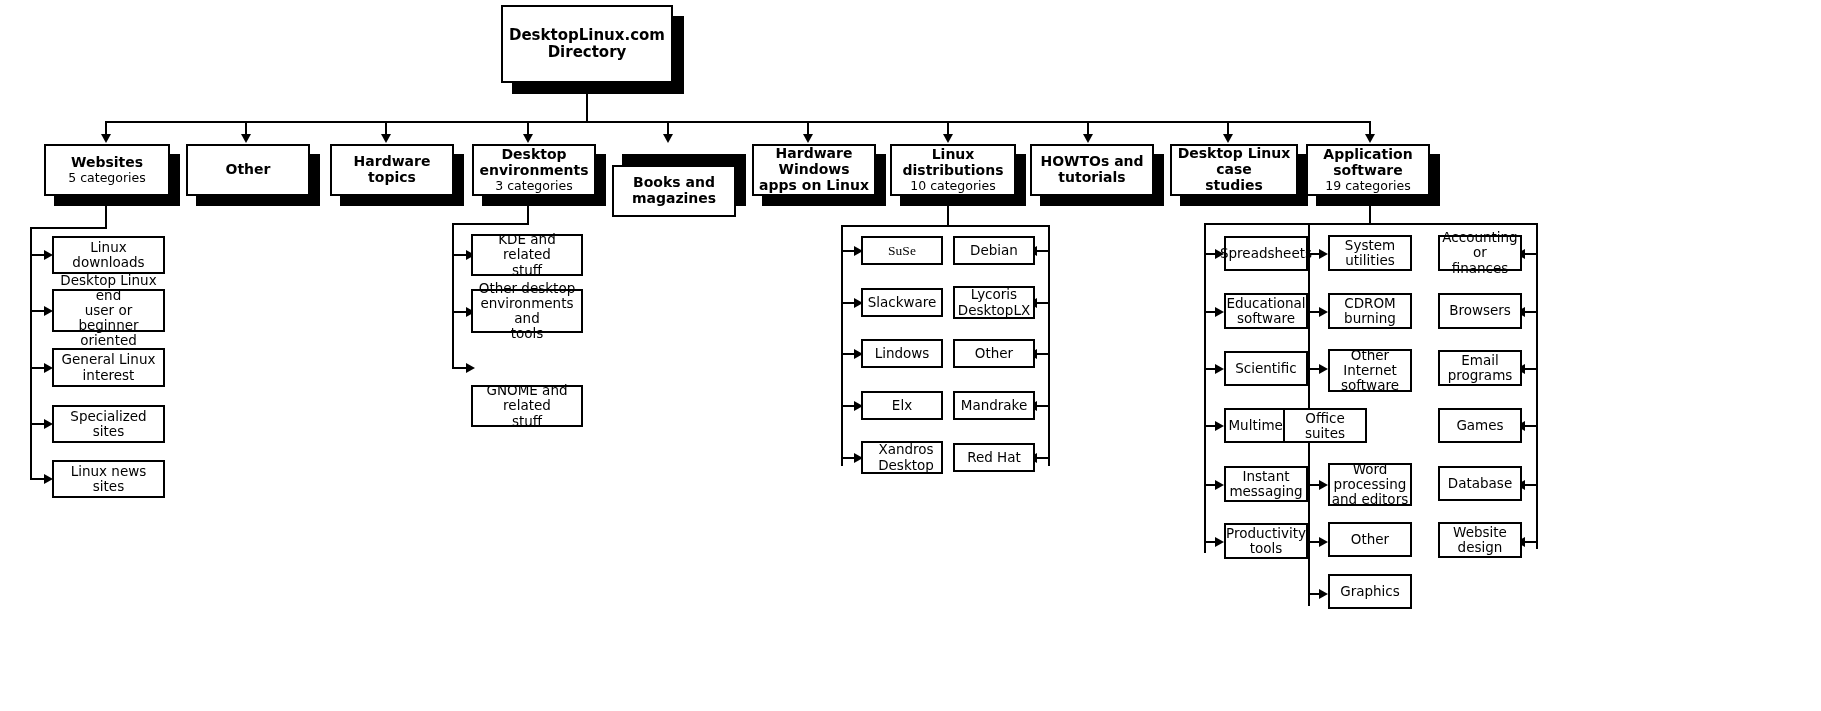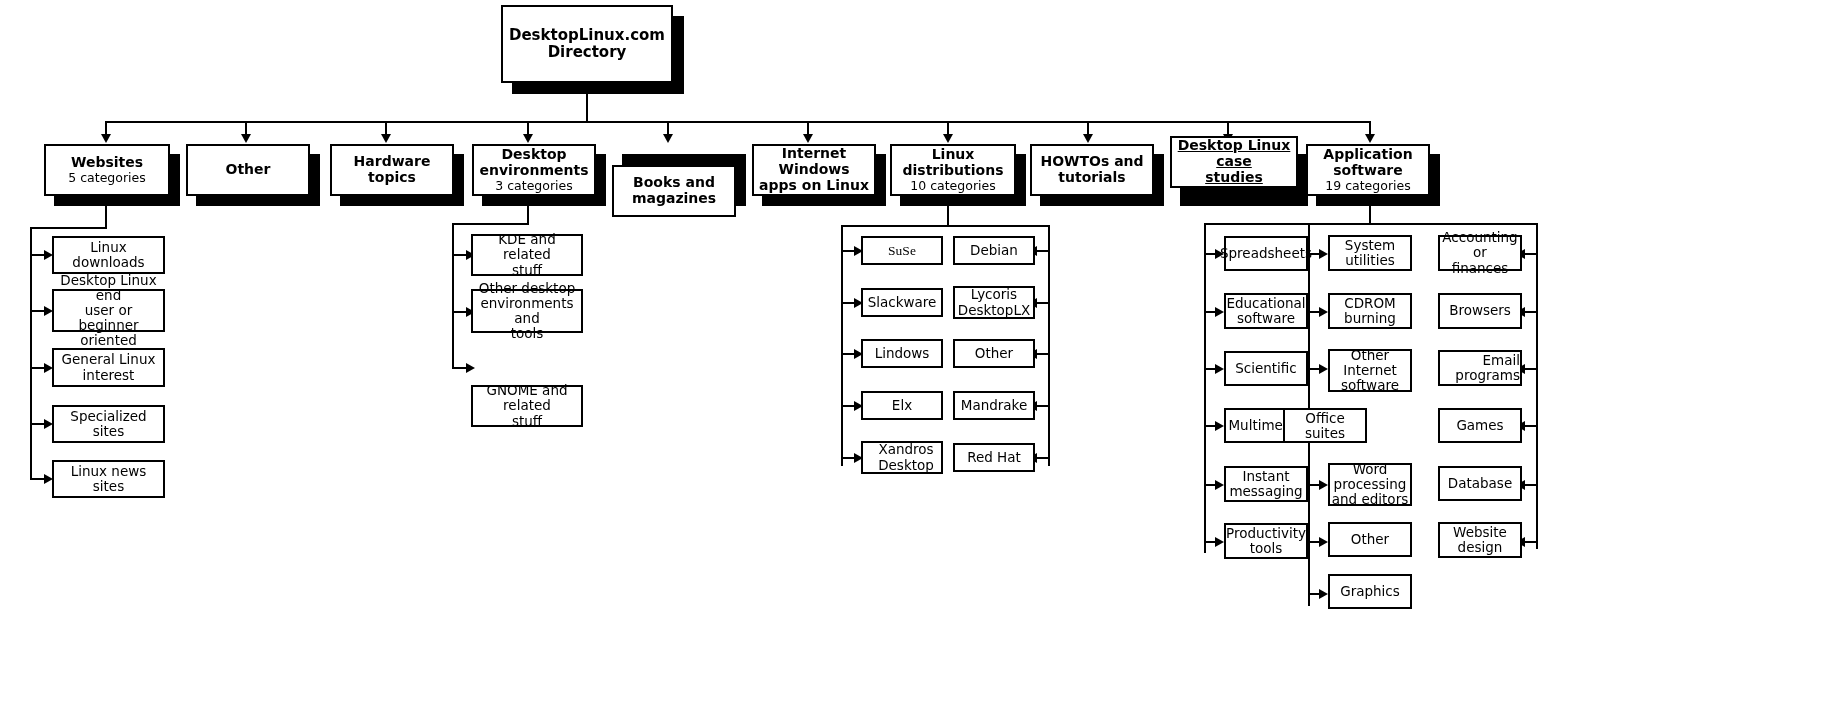--- a/index.html
+++ b/index.html
@@ -152,21 +152,21 @@
   <div class="shadow" style="left:622px; top:154px; width:124px; height:52px;"></div>
   <div class="node major" style="left:612px; top:144px; width:124px; height:52px;margin-top:21px;">
     <span class="label">Books and</span>
     <span class="label">magazines</span>
   </div>
 
   <div class="ln-v" style="left:807px; top:121px; height:16px;"></div>
   <div class="arw down" style="left:803px; top:134px;"></div>
   <div class="shadow" style="left:762px; top:154px; width:124px; height:52px;"></div>
   <div class="node major" style="left:752px; top:144px; width:124px; height:52px;">
-    <span class="label">Internet Windows</span>
+    <span class="label">Hardware Windows</span>
     <span class="label">apps on Linux</span>
   </div>
 
   <div class="ln-v" style="left:947px; top:121px; height:16px;"></div>
   <div class="arw down" style="left:943px; top:134px;"></div>
   <div class="shadow" style="left:900px; top:154px; width:126px; height:52px;"></div>
   <div class="node major" style="left:890px; top:144px; width:126px; height:52px;">
     <span class="label">Linux distributions</span>
     <span class="sub">10 categories</span>
   </div>
@@ -175,21 +175,21 @@
   <div class="arw down" style="left:1083px; top:134px;"></div>
   <div class="shadow" style="left:1040px; top:154px; width:124px; height:52px;"></div>
   <div class="node major" style="left:1030px; top:144px; width:124px; height:52px;">
     <span class="label">HOWTOs and</span>
     <span class="label">tutorials</span>
   </div>
 
   <div class="ln-v" style="left:1227px; top:121px; height:16px;"></div>
   <div class="arw down" style="left:1223px; top:134px;"></div>
   <div class="shadow" style="left:1180px; top:154px; width:128px; height:52px;"></div>
-  <div class="node major" style="left:1170px; top:136px; width:128px; height:52px;text-decoration:underline;">
+  <div class="node major" style="left:1170px; top:144px; width:128px; height:52px;">
     <span class="label">Desktop Linux case</span>
     <span class="label">studies</span>
   </div>
 
   <div class="ln-v" style="left:1369px; top:121px; height:16px;"></div>
   <div class="arw down" style="left:1365px; top:134px;"></div>
   <div class="shadow" style="left:1316px; top:154px; width:124px; height:52px;"></div>
   <div class="node major" style="left:1306px; top:144px; width:124px; height:52px;">
     <span class="label">Application</span>
     <span class="label">software</span>
@@ -427,21 +427,21 @@
   </div>
 
   <div class="ln-h" style="left:1521px; top:311px; width:17px;"></div>
   <div class="arw left" style="left:1516px; top:307px;"></div>
   <div class="node leaf" style="left:1438px; top:293px; width:84px; height:36px;">
     <span class="label">Browsers</span>
   </div>
 
   <div class="ln-h" style="left:1521px; top:368px; width:17px;"></div>
   <div class="arw left" style="left:1516px; top:364px;"></div>
-  <div class="node leaf" style="left:1438px; top:350px; width:84px; height:36px;align-items:flex-end;">
+  <div class="node leaf" style="left:1438px; top:350px; width:84px; height:36px;">
     <span class="label">Email</span>
     <span class="label">programs</span>
   </div>
 
   <div class="ln-h" style="left:1521px; top:425px; width:17px;"></div>
   <div class="arw left" style="left:1516px; top:421px;"></div>
   <div class="node leaf" style="left:1438px; top:408px; width:84px; height:35px;">
     <span class="label">Games</span>
   </div>
 

